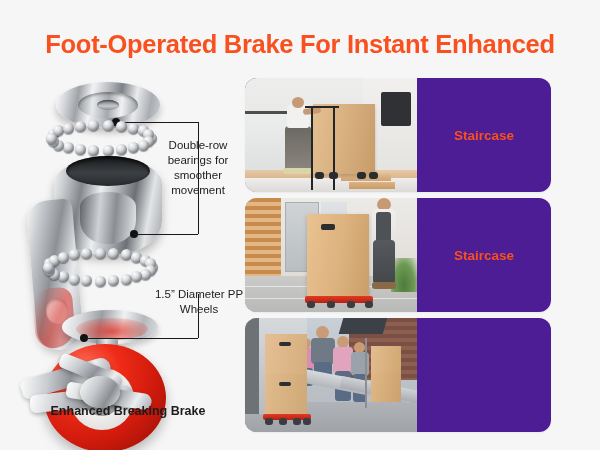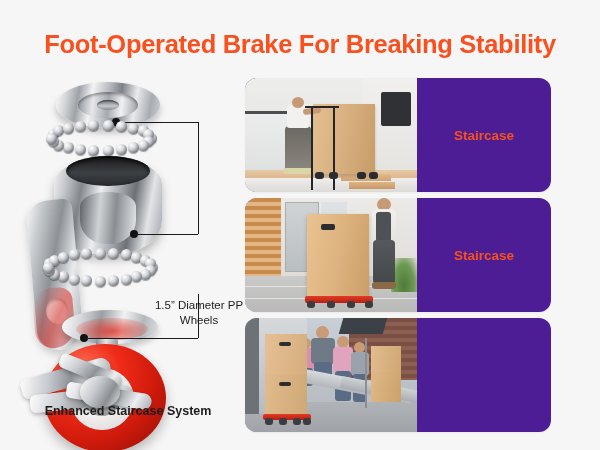--- a/index.html
+++ b/index.html
@@ -571,21 +571,21 @@
   .person3 { position: absolute; }
   .p3-head { position: absolute; border-radius: 50%; background: #c99b77; }
   .p3-body { position: absolute; border-radius: 4px; }
   .p3-legs { position: absolute; border-radius: 3px; background: #5a6b86; }
 </style>
 </head>
 <body>
 
 <div id="page-root">
 
-  <div class="title">Foot-Operated Brake For Breaking Stability</div>
+  <div class="title">Foot-Operated Brake For Instant Enhanced</div>
 
   <div class="diagram-panel">
     <div class="diagram-stage">
 
       <div class="caster">
         <div class="disc-top"></div>
         <div class="disc-top-inner"></div>
         <div class="disc-top-hole"></div>
 
         <div class="ball-ring ring-upper" id="ring-upper">
@@ -660,28 +660,29 @@
         <div class="pedal pedal-c"></div>
         <div class="pedal pedal-d"></div>
         <div class="pedal-hub"></div>
       </div>
 
       <div class="callout-dot" style="left:104px; top:46px;"></div>
       <div class="leader-h" style="left:108px; top:50px; width:82px;"></div>
       <div class="leader-v" style="left:190px; top:50px; height:112px;"></div>
       <div class="callout-dot" style="left:122px; top:158px;"></div>
       <div class="leader-h" style="left:126px; top:162px; width:64px;"></div>
+      <div class="callout-text" style="left:148px; top:66px; width:84px;">Double-row bearings for smoother movement</div>
 
       <div class="callout-dot" style="left:72px; top:262px;"></div>
       <div class="leader-h" style="left:76px; top:266px; width:114px;"></div>
       <div class="leader-v" style="left:190px; top:222px; height:44px;"></div>
-      <div class="callout-text" style="left:146px; top:226px; width:90px;">1.5” Diameter PP Wheels</div>
+      <div class="callout-text" style="left:146px; top:215px; width:90px;">1.5” Diameter PP Wheels</div>
     </div>
 
-    <div class="caption">Enhanced Staircase System</div>
+    <div class="caption">Enhanced Breaking Brake</div>
   </div>
 
   <div class="cards">
 
     <div class="card">
       <div class="card-photo">
         <div class="scene">
           <div class="s1-bg"></div>
           <div class="s1-wall-r"></div>
           <div class="s1-dark"></div>

